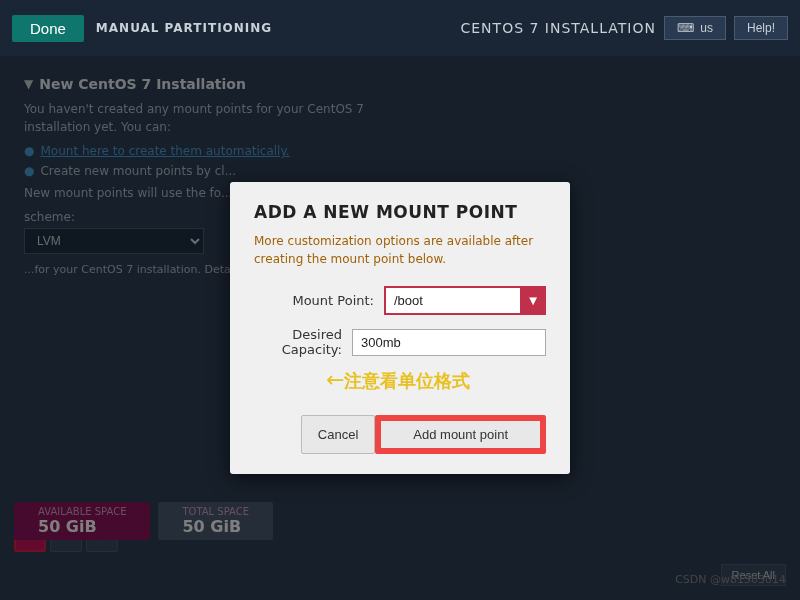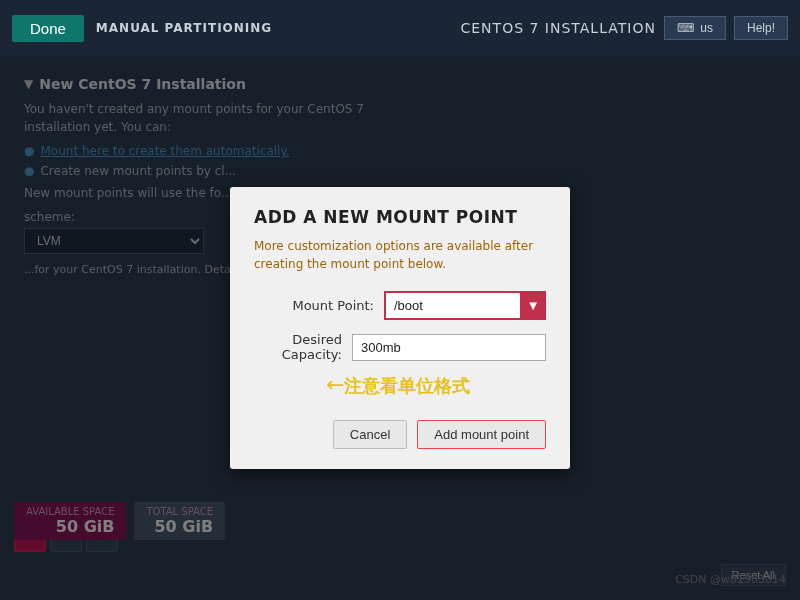--- a/index.html
+++ b/index.html
@@ -125,24 +125,24 @@
       border: 1px solid #4a5a70;
       color: #c8d0d8;
       font-size: 14px;
       cursor: pointer;
       display: flex; align-items: center; justify-content: center;
       border-radius: 2px;
     }
     .storage-badge {
       background: #8a145a;
       color: #fff;
-      padding: 4px 12px;
+      padding: 4px 24px;
       border-radius: 2px;
       font-size: 11px;
-      text-align: right;
+      text-align: left;
       min-width: 90px;
     }
     .storage-badge .label { font-size: 10px; text-transform: uppercase; color: #d0a0c0; }
     .storage-badge .value { font-size: 16px; font-weight: bold; }
     .reset-all-btn {
       position: absolute;
       bottom: 10px;
       right: 14px;
       background: #3a4a60;
       border: 1px solid #4a5a70;
@@ -226,37 +226,36 @@
       flex: 1;
       background: #fff;
       border: 1px solid #aaa;
       padding: 5px 8px;
       font-size: 13px;
       color: #222;
     }
     .dialog-buttons {
       display: flex;
       justify-content: flex-end;
-      gap: 10px;
       margin-top: 16px;
     }
     .cancel-btn {
       background: #e8e8e8;
       border: 1px solid #bbb;
       color: #333;
       padding: 6px 16px;
       font-size: 13px;
       cursor: pointer;
       border-radius: 2px;
     }
     .add-mount-btn {
       background: #e8e8e8;
-      border: 1px solid #ef4444;
+      border: 6px solid #ef4444;
       color: #333;
-      padding: 6px 16px;
+      padding: 6px 32px;
       font-size: 13px;
       cursor: pointer;
       border-radius: 2px;
     }
 
     
     .annotation {
       position: absolute;
       color: #e8c020;
       font-size: 18px;

